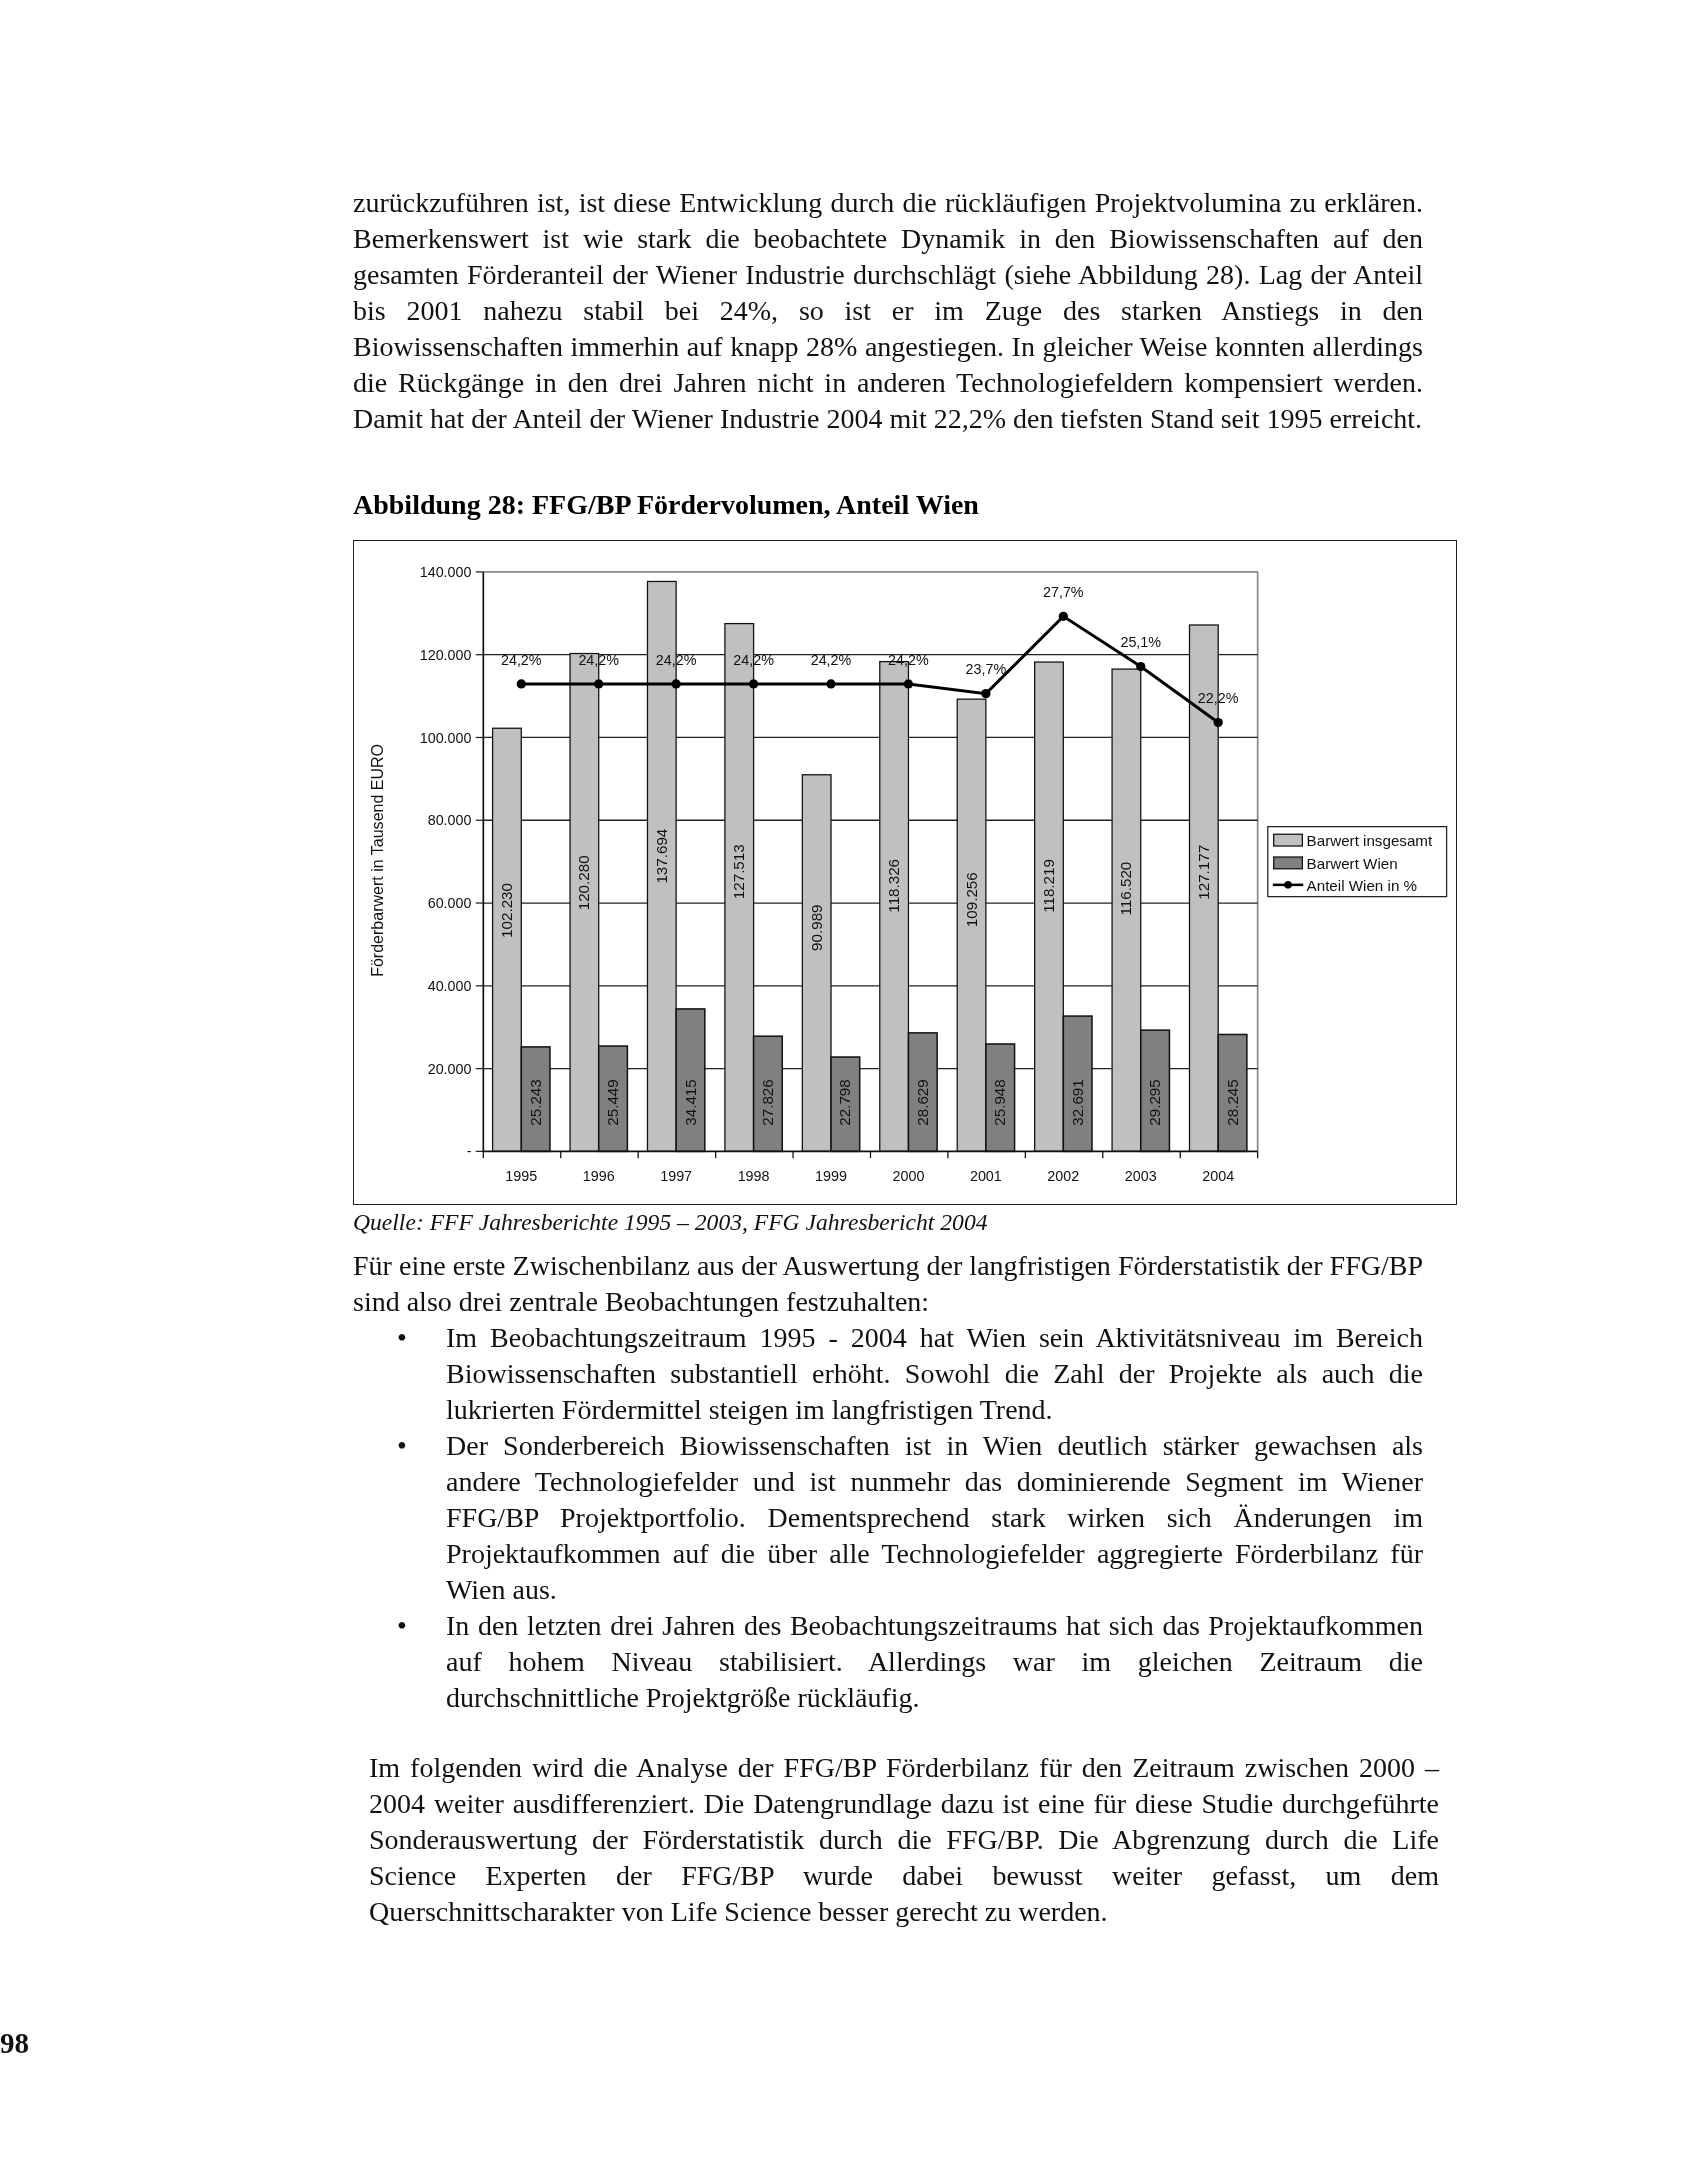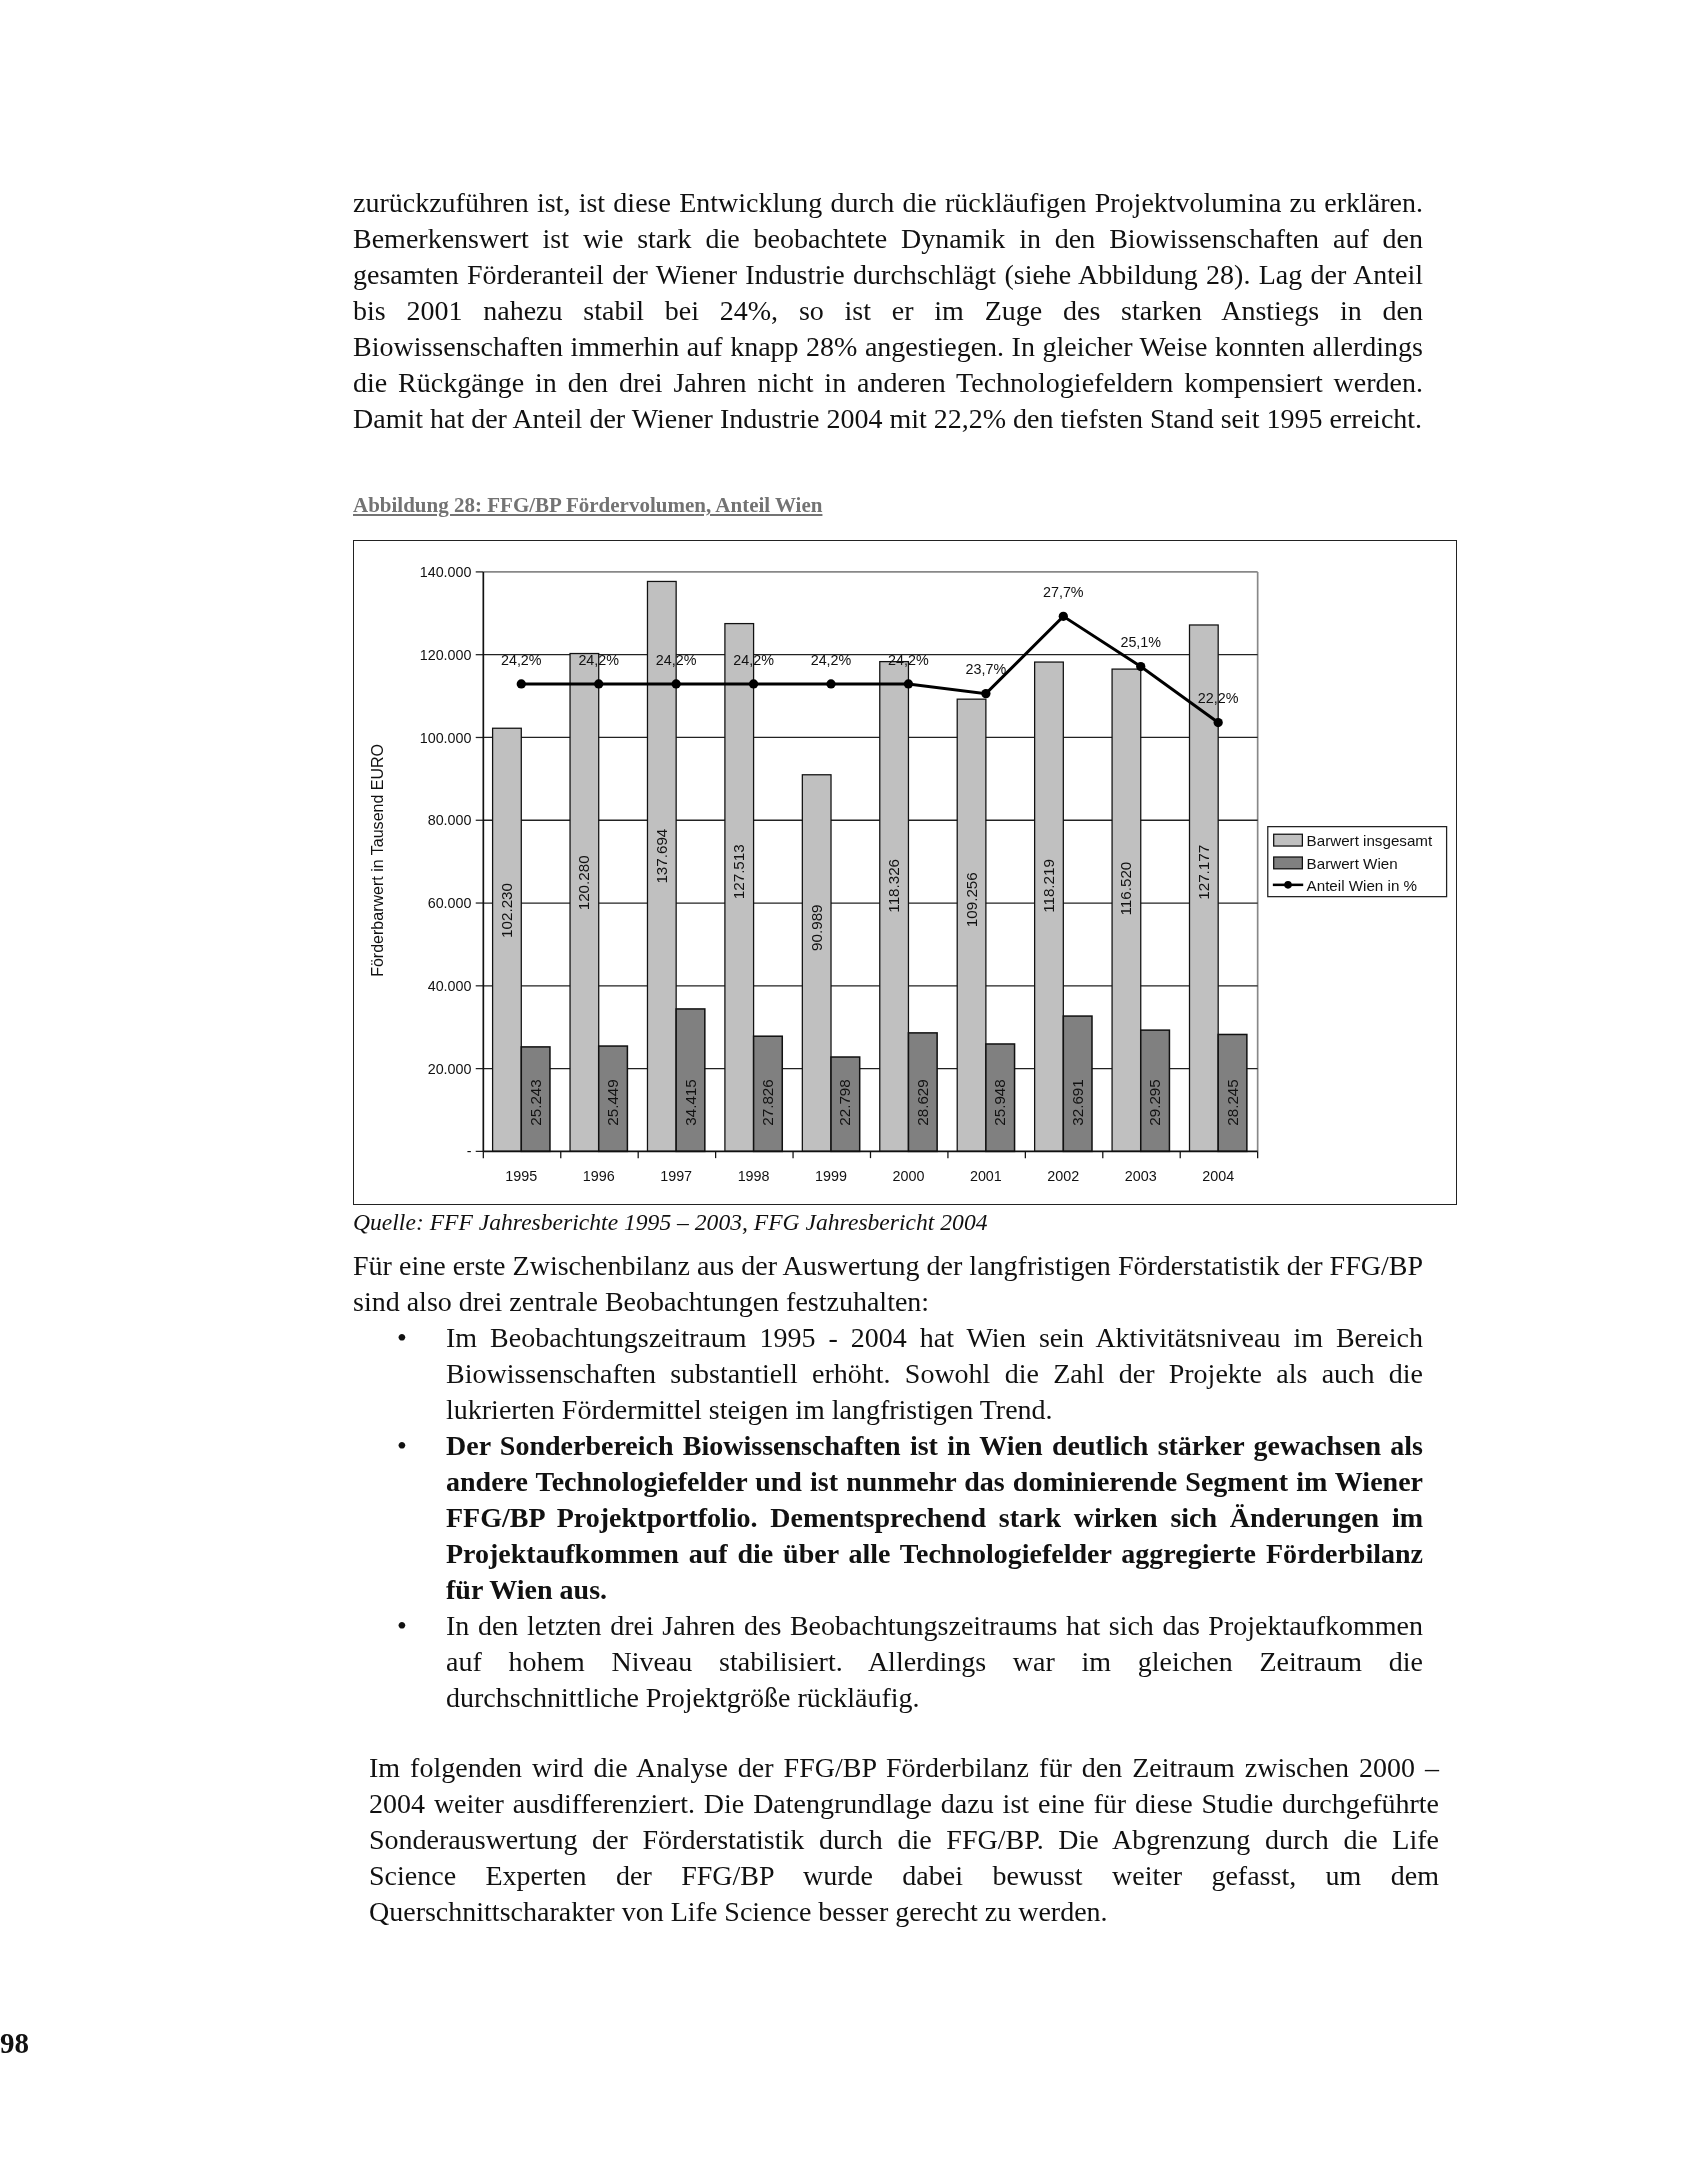--- a/index.html
+++ b/index.html
@@ -9,21 +9,21 @@
     position: absolute; left: 353px; width: 1070px;
     font-family: "Liberation Serif", "DejaVu Serif", serif;
     font-size: 28px; line-height: 36px; color: #111;
     text-align: justify;
   }
   .txt p { margin: 0; }
   .lastline { text-align-last: left; }
   .figtitle {
     position: absolute; left: 353px; top: 488px;
     font-family: "Liberation Serif", serif; font-weight: bold;
-    font-size: 21px; line-height: 34px; color: #737373; text-decoration: underline;
+    font-size: 28px; line-height: 34px; color: #000000;
   }
   .source {
     position: absolute; left: 353px; top: 1208px;
     font-family: "Liberation Serif", serif; font-style: italic;
     font-size: 23.6px; line-height: 29px; color: #111;
   }
   .bullets { list-style: none; margin: 0; padding: 0; }
   .bullets li { position: relative; padding-left: 93px; text-align: justify; }
   .bullets li .dot { position: absolute; left: 44px; top: 0; }
   .pagenum {
@@ -185,21 +185,21 @@
 
   <div class="txt" style="top:1248px;">
     <p class="lastline">Für eine erste Zwischenbilanz aus der Auswertung der langfristigen Förderstatistik der FFG/BP sind also drei zentrale Beobachtungen festzuhalten:</p>
     <ul class="bullets">
       <li>
         <span class="dot">•</span>
         <span class="lastline" style="display:block;">Im Beobachtungszeitraum 1995 - 2004 hat Wien sein Aktivitätsniveau im Bereich Biowissenschaften substantiell erhöht. Sowohl die Zahl der Projekte als auch die lukrierten Fördermittel steigen im langfristigen Trend.</span>
       </li>
       <li>
         <span class="dot">•</span>
-        <span class="lastline" style="display:block;font-weight:bold;">Der Sonderbereich Biowissenschaften ist in Wien deutlich stärker gewachsen als andere Technologiefelder und ist nunmehr das dominierende Segment im Wiener FFG/BP Projektportfolio. Dementsprechend stark wirken sich Änderungen im Projektaufkommen auf die über alle Technologiefelder aggregierte Förderbilanz für Wien aus.</span>
+        <span class="lastline" style="display:block;">Der Sonderbereich Biowissenschaften ist in Wien deutlich stärker gewachsen als andere Technologiefelder und ist nunmehr das dominierende Segment im Wiener FFG/BP Projektportfolio. Dementsprechend stark wirken sich Änderungen im Projektaufkommen auf die über alle Technologiefelder aggregierte Förderbilanz für Wien aus.</span>
       </li>
       <li>
         <span class="dot">•</span>
         <span class="lastline" style="display:block;">In den letzten drei Jahren des Beobachtungszeitraums hat sich das Projektaufkommen auf hohem Niveau stabilisiert. Allerdings war im gleichen Zeitraum die durchschnittliche Projektgröße rückläufig.</span>
       </li>
     </ul>
   </div>
 
   <div class="txt" style="top:1750px;margin-left:16px;">
     <p class="lastline">Im folgenden wird die Analyse der FFG/BP Förderbilanz für den Zeitraum zwischen 2000 – 2004 weiter ausdifferenziert. Die Datengrundlage dazu ist eine für diese Studie durchgeführte Sonderauswertung der Förderstatistik durch die FFG/BP. Die Abgrenzung durch die Life Science Experten der FFG/BP wurde dabei bewusst weiter gefasst, um dem Querschnittscharakter von Life Science besser gerecht zu werden.</p>

